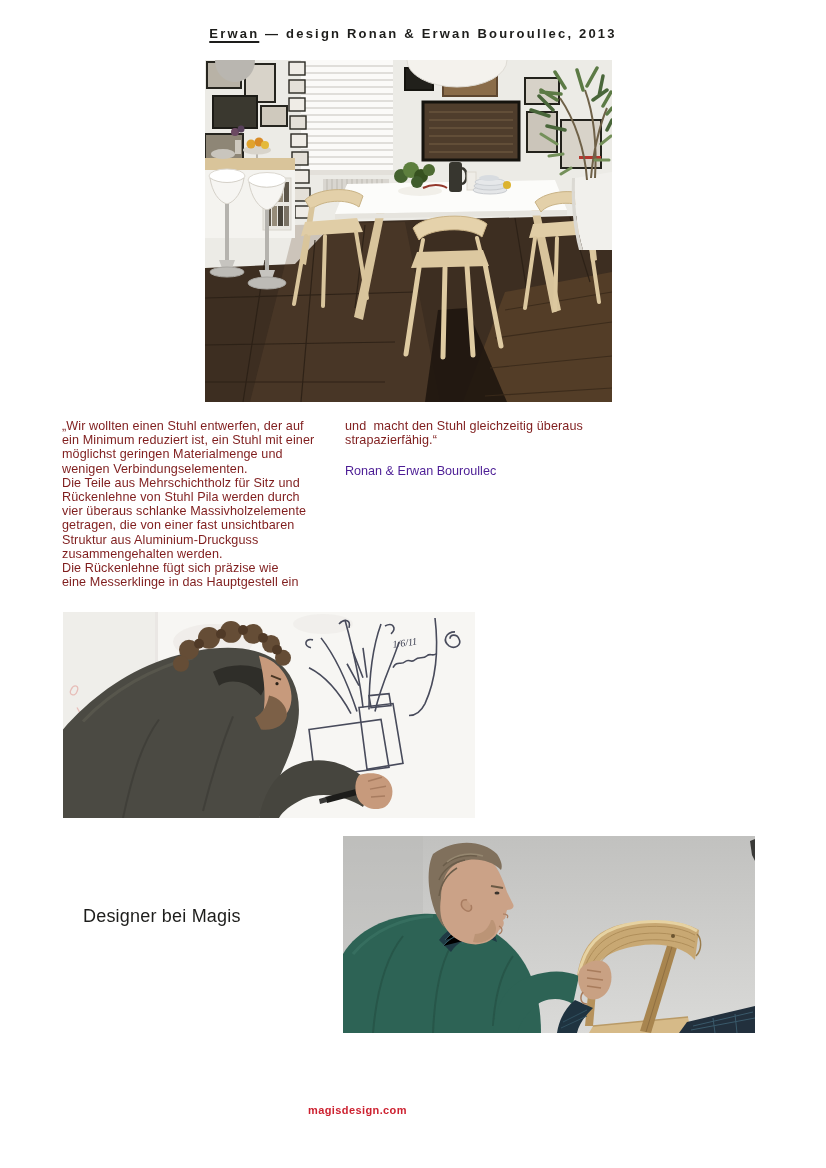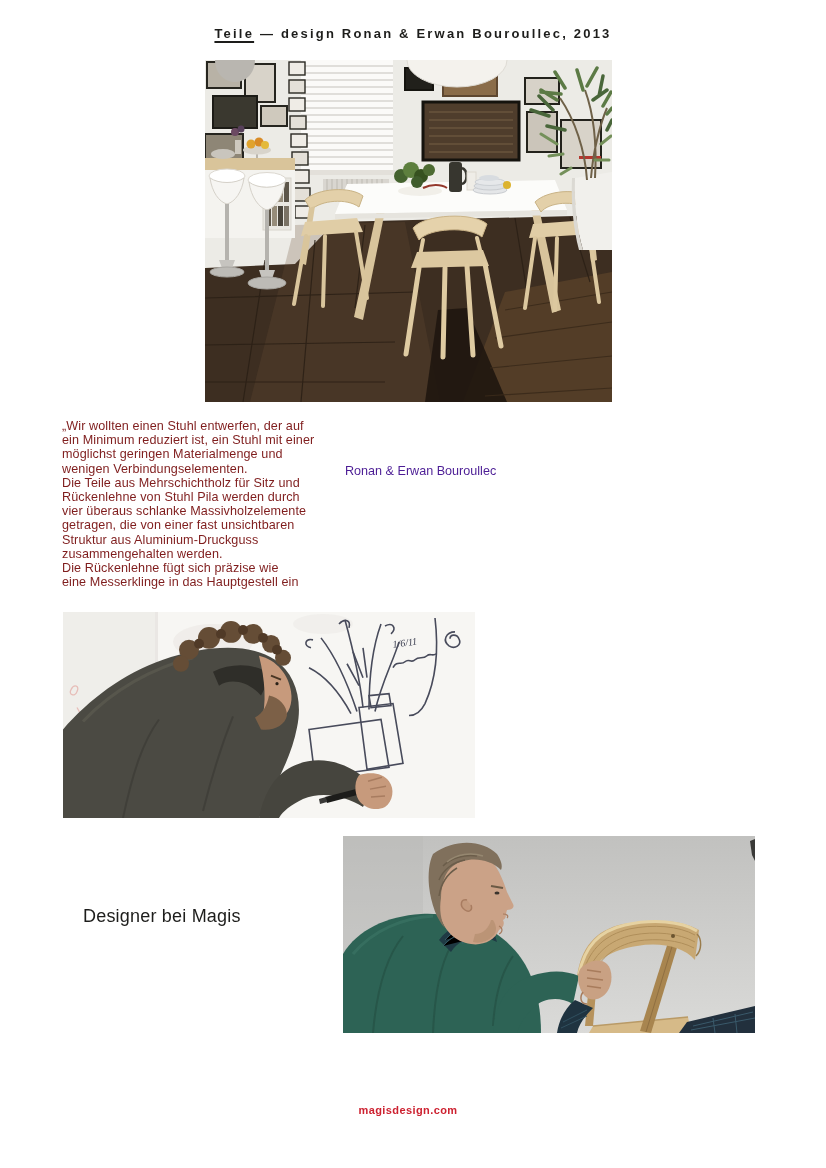--- a/index.html
+++ b/index.html
@@ -21,31 +21,31 @@
   .quote {
     position:absolute; font-size:12.6px; line-height:14.2px;
     white-space:pre-wrap; letter-spacing:0.1px; color:#7f1d1d;
   }
   .quote-left  { left:62px;  top:419px; width:290px; }
   .quote-right { left:345px; top:419px; width:265px; }
   .attribution { position:absolute; left:345px; top:464px; font-size:12.6px; color:#4c1d95; }
   .caption { position:absolute; left:83px; top:906px; font-size:18px; letter-spacing:0.2px; color:#1d1d1b; }
   .logo { position:absolute; left:373px; top:1036px; width:70px; height:66px; line-height:0; }
   .website {
-    position:absolute; left:308px; top:1104px; width:200px; text-align:center;
+    position:absolute; left:308px; top:1104px; width:200px; text-align:left;
     font-size:11px; font-weight:700; letter-spacing:0.4px; color:#cd2130;
   }
 </style>
 </head>
 <body>
 
 <div class="page">
 
   <div class="title">
-    <span class="product">Teile</span><span> — design Ronan &amp; Erwan Bouroullec, 2013</span>
+    <span class="product">Erwan</span><span> — design Ronan &amp; Erwan Bouroullec, 2013</span>
   </div>
 
   <figure class="photo" id="photo1">
     <svg viewBox="0 0 407 342" preserveAspectRatio="none">
 
       <rect width="407" height="342" fill="#ecebe6"></rect>
 
       <polygon points="0,208 90,204 130,162 407,155 407,342 0,342" fill="#3d2e21"></polygon>
       <polygon points="90,165 200,162 235,342 45,342" fill="#6a5138" opacity="0.25"></polygon>
       <polygon points="300,232 407,212 407,342 258,342" fill="#533d27"></polygon>
@@ -221,20 +221,22 @@
 möglichst geringen Materialmenge und
 wenigen Verbindungselementen.
 Die Teile aus Mehrschichtholz für Sitz und
 Rückenlehne von Stuhl Pila werden durch
 vier überaus schlanke Massivholzelemente
 getragen, die von einer fast unsichtbaren
 Struktur aus Aluminium-Druckguss
 zusammengehalten werden.
 Die Rückenlehne fügt sich präzise wie
 eine Messerklinge in das Hauptgestell ein</div>
+  <div class="quote quote-right">und  macht den Stuhl gleichzeitig überaus
+strapazierfähig.“</div>
   <div class="attribution">Ronan &amp; Erwan Bouroullec</div>
 
   <figure class="photo" id="photo2">
     <svg viewBox="0 0 412 207" preserveAspectRatio="none">
       <rect width="412" height="207" fill="#f7f6f3"></rect>
       <rect width="92" height="207" fill="#efeeea"></rect>
       <rect x="92" width="3" height="207" fill="#e6e4e0" opacity="0.8"></rect>
       <ellipse cx="150" cy="30" rx="40" ry="18" fill="#eceae6" opacity="0.7"></ellipse>
       <ellipse cx="260" cy="12" rx="30" ry="10" fill="#edebe7" opacity="0.6"></ellipse>
 

